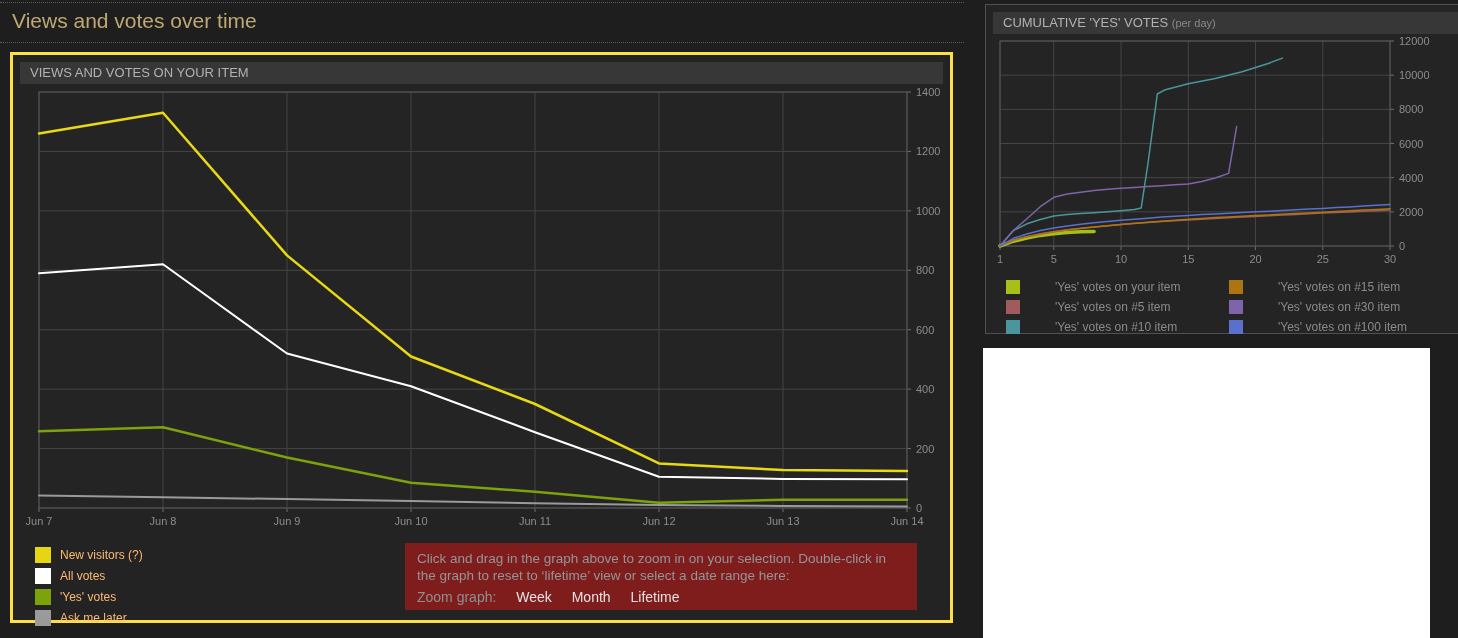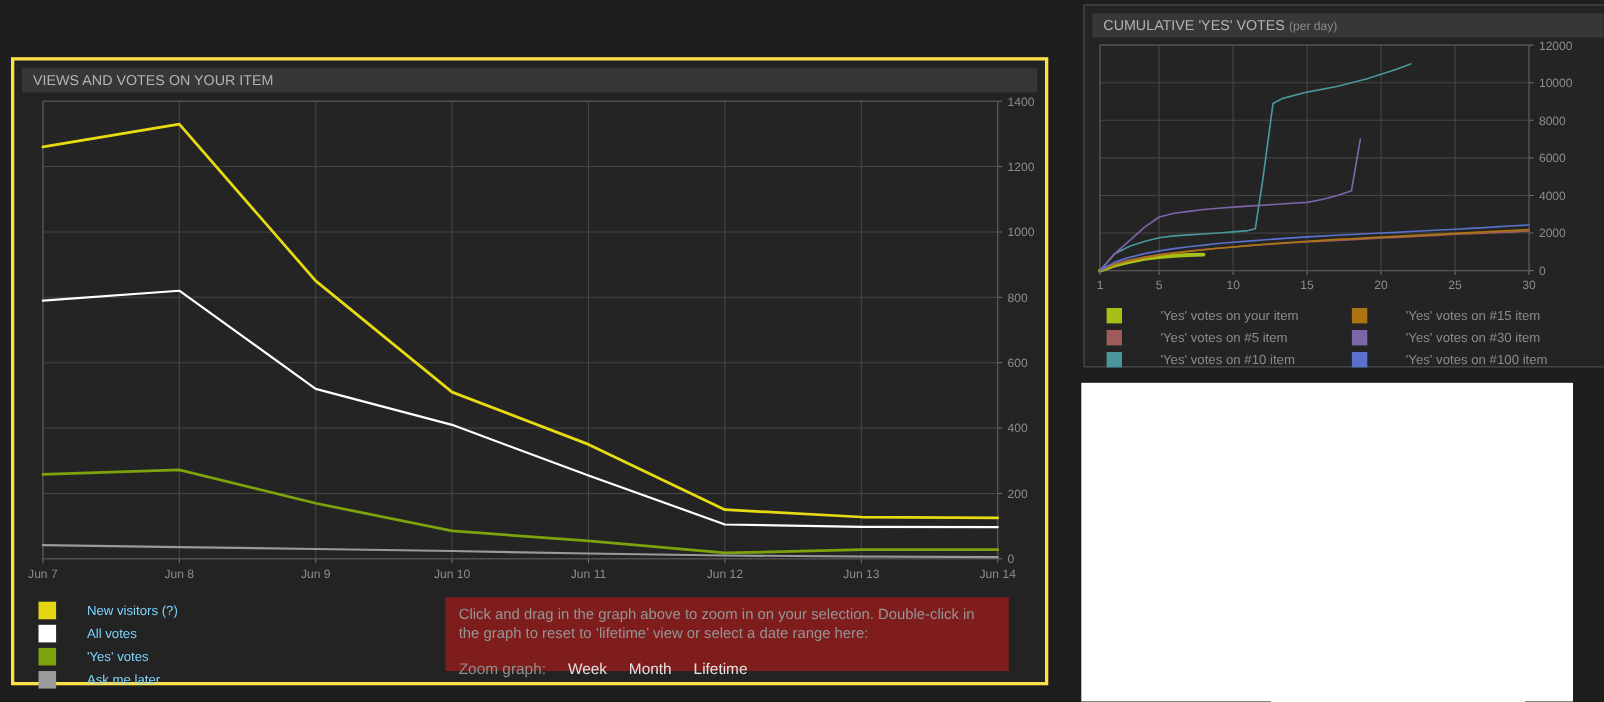--- a/index.html
+++ b/index.html
@@ -20,41 +20,42 @@
   .panel-header .note { font-size:11px; color:#8a8a8a; }
 
   svg { position:absolute; display:block; }
   #chart-left { left:8px; top:32px; }
   #chart-right { left:6px; top:31px; }
   svg text { font-family:"Liberation Sans","DejaVu Sans",sans-serif; font-size:11px; fill:#8c8c8c; }
 
   .legend-left { position:absolute; left:22px; top:489px; }
   .legend-left .legend-row { height:21px; display:flex; align-items:center; }
   .legend-left .swatch { width:16px; height:16px; margin-right:9px; flex:0 0 auto; }
-  .legend-left .legend-label { font-size:12px; color:#7dd3fc;margin-left:19px; }
+  .legend-left .legend-label { font-size:12px; color:#fdba74; }
 
   .zoom-box { position:absolute; left:392px; top:488px; width:512px; height:67px;
     background:#7f1d1d; padding:7px 12px 12px 12px; }
   .zoom-instructions { font-size:13.5px; line-height:17px; color:#959595; }
-  .zoom-row { margin-top:16px; font-size:14px; color:#8f8f8f; }
+  .zoom-row { margin-top:5px; font-size:14px; color:#8f8f8f; }
   .zoom-opt { color:#e2e2e2; margin-left:16px; cursor:pointer; text-decoration:none; }
 
   .legend-right { position:absolute; left:20px; top:269px;
     display:grid; grid-auto-flow:column; grid-template-rows:repeat(3,20px); grid-template-columns:223px auto; }
   .legend-right .legend-row { display:flex; align-items:flex-end; height:20px;gap:24px; }
   .legend-right .swatch { width:14px; height:14px; margin-right:11px; flex:0 0 auto; }
   .legend-right .legend-label { font-size:12px; color:#8a8a8a; white-space:nowrap; }
 
   .ad-box { position:absolute; left:983px; top:348px; width:447px; height:290px; background:#ffffff; }
 </style>
 </head>
 <body>
 
 <div class="page">
 
+  <h1 class="page-title">Views and votes over time</h1>
 
   <div class="panel left-panel">
     <div class="panel-header">
       <span>VIEWS AND VOTES ON YOUR ITEM</span>
     </div>
     <svg id="chart-left" width="929" height="450">
         <rect x="18" y="5" width="868" height="416" fill="#242424"></rect>
         <line x1="18" y1="5" x2="18" y2="421" stroke="#454545" stroke-width="1"></line>
         <line x1="18" y1="421" x2="18" y2="425" stroke="#6e6e6e" stroke-width="1"></line>
         <line x1="142" y1="5" x2="142" y2="421" stroke="#454545" stroke-width="1"></line>

